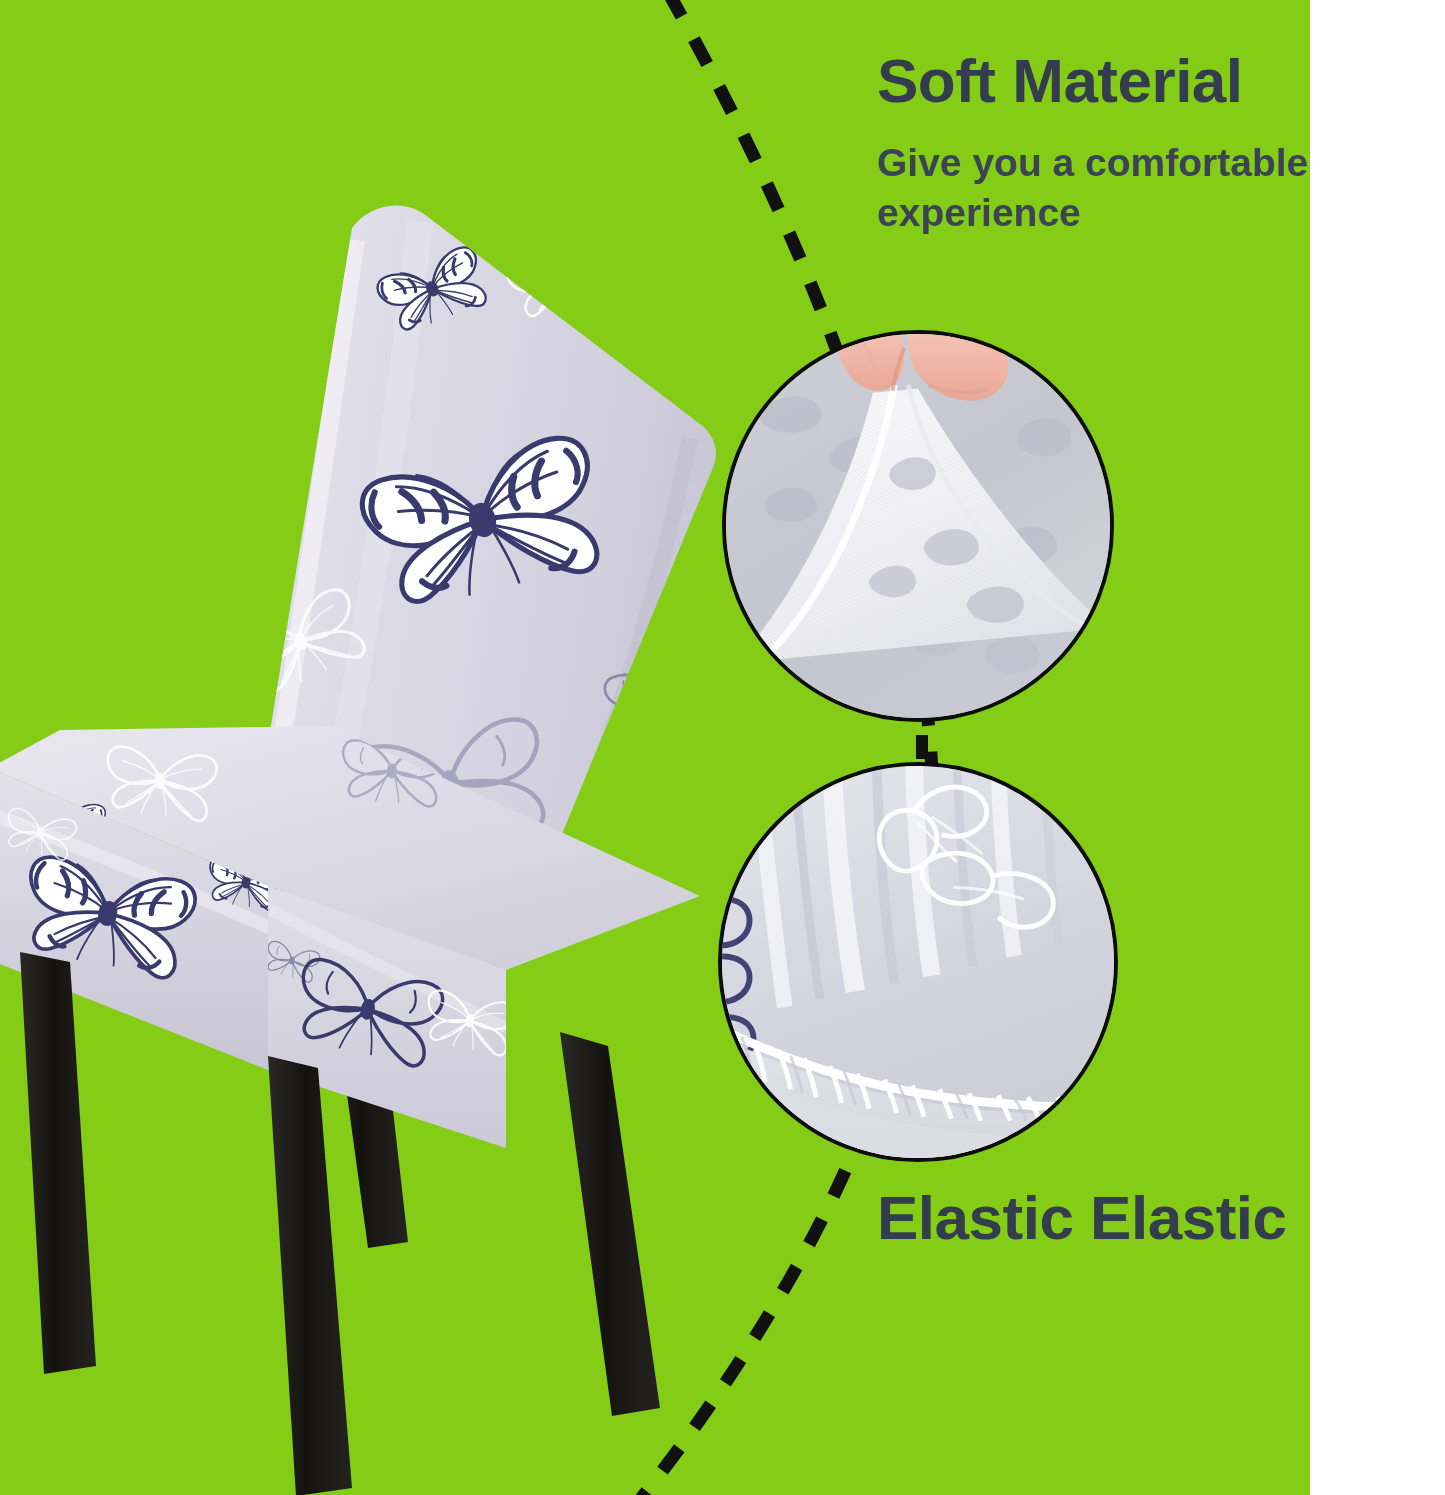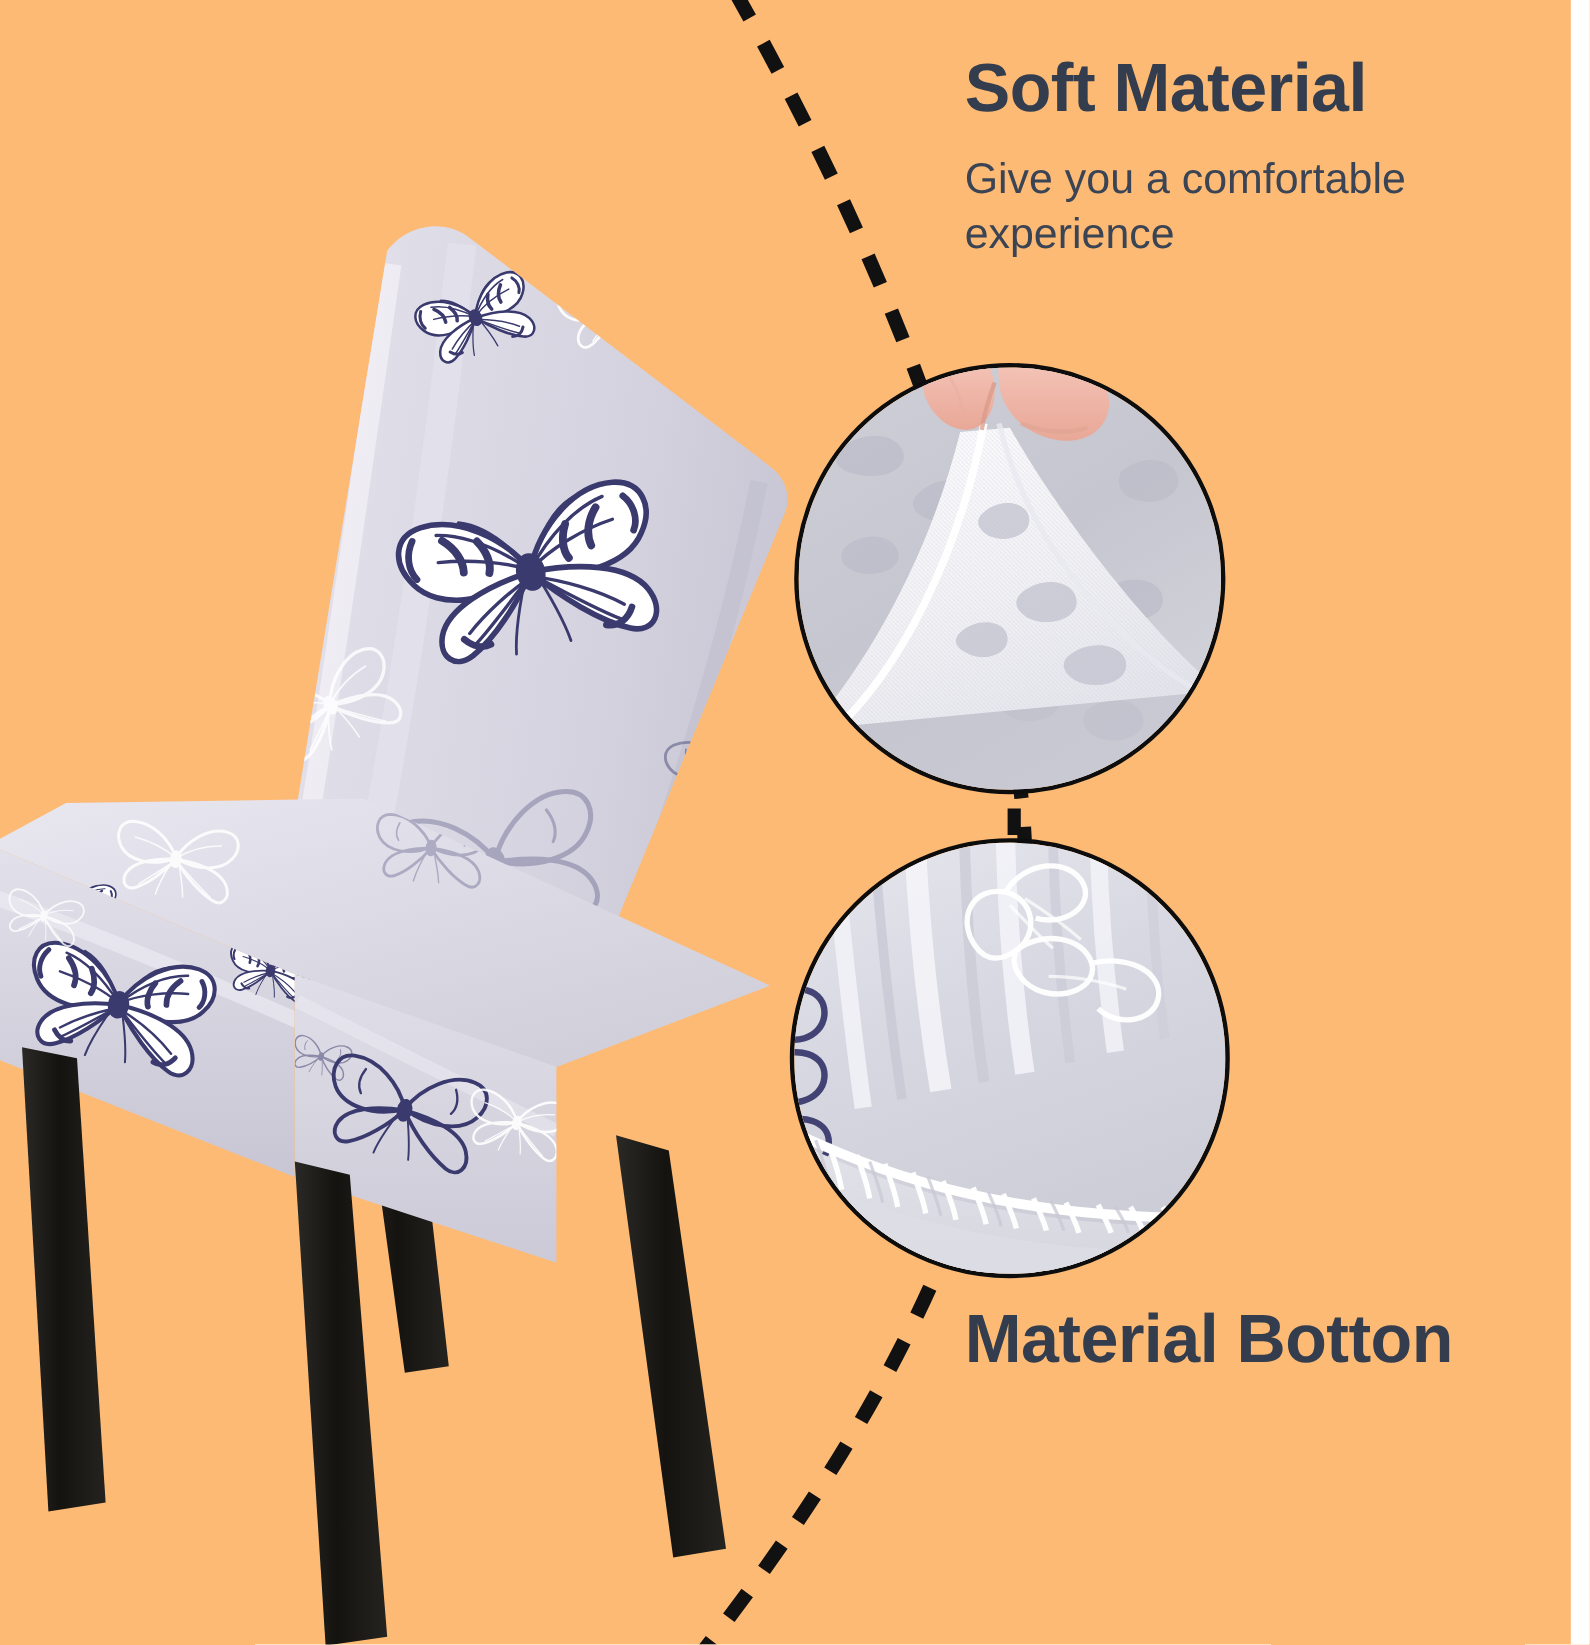--- a/index.html
+++ b/index.html
@@ -1,28 +1,28 @@
 <!DOCTYPE html>
 <html><head>
 <meta charset="utf-8">
 <style>
   html,body{margin:0;padding:0;background:#fff;}
   body{width:1445px;height:1495px;position:relative;overflow:hidden;
        font-family:"Liberation Sans","DejaVu Sans",sans-serif;}
 
-  #stage{position:absolute;inset:0;width:1428px;height:1495px;background:#fdba74;}
+  #stage{position:absolute;inset:0;width:1310px;height:1495px;background:#84cc16;}
 
   
   .feature-block{position:absolute;}
   .feature-title{
     font-size:62px;font-weight:700;letter-spacing:-0.5px;
     color:#333d4d;line-height:1.06;margin:0;white-space:nowrap;
   }
   .feature-body{
-    font-size:39px;font-weight:400;color:#3b4454;line-height:1.30;margin:0;
+    font-size:39px;font-weight:700;color:#3b4454;line-height:1.30;margin:0;
     max-width:520px;
   }
   #soft-block{left:877px;top:48px;}
   #soft-block .feature-body{margin-top:24px;}
   #elastic-block{left:877px;top:1185px;}
   #elastic-block .feature-body{margin-top:30px;}
 
   
   .detail-circle{
     position:absolute;border-radius:50%;overflow:hidden;
@@ -354,16 +354,16 @@
       <path d="M-10 300 C 90 350, 212 384, 410 380 L 410 400 L -10 400 Z" fill="#dddde5" opacity="0.9"></path>
     </svg>
   </div>
 
   <div class="feature-block" id="soft-block">
     <h2 class="feature-title">Soft Material</h2>
     <p class="feature-body">Give you a comfortable experience</p>
   </div>
 
   <div class="feature-block" id="elastic-block">
-    <h2 class="feature-title">Material Botton</h2>
+    <h2 class="feature-title">Elastic Elastic</h2>
   </div>
 
 </div>
 
 </body></html>

